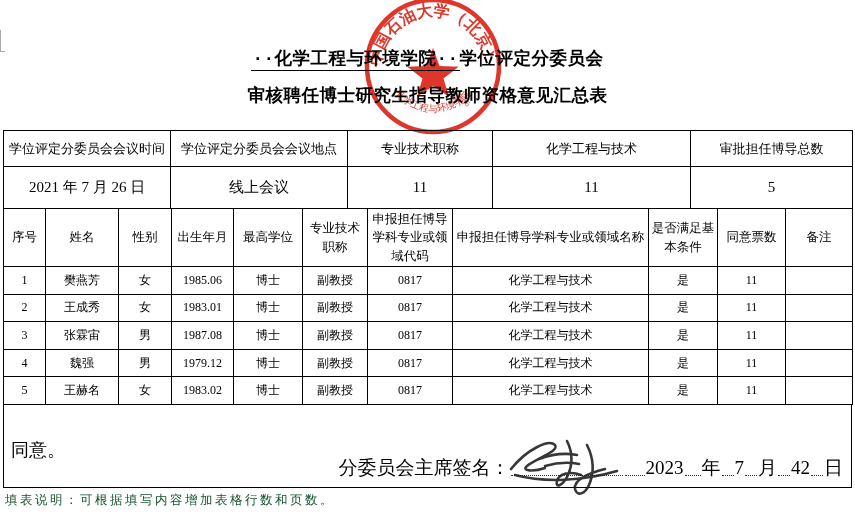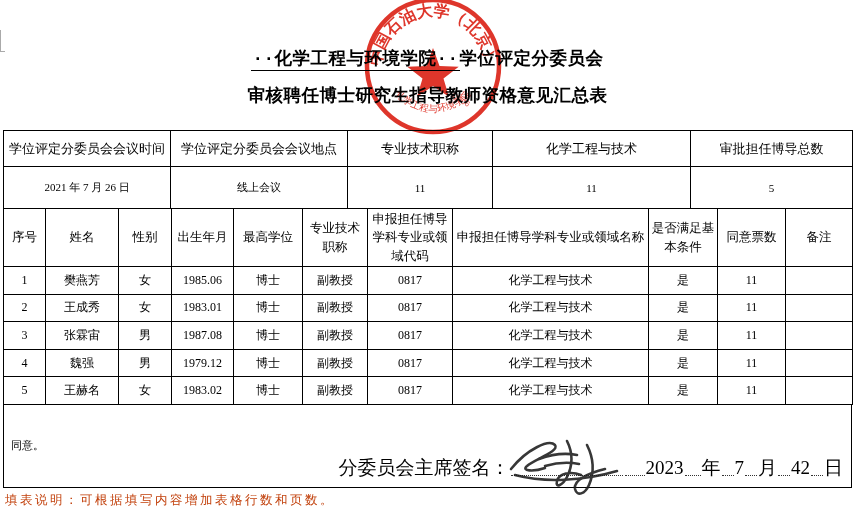--- a/index.html
+++ b/index.html
@@ -21,37 +21,37 @@
   
   .stamp { position:absolute; left:357px; top:-5px; width:152px; height:150px;
            z-index:5; mix-blend-mode:multiply; opacity:.92; pointer-events:none; }
 
   
   .sheet { position:absolute; left:3px; top:130px; width:849px; z-index:1; }
   table { border-collapse:collapse; table-layout:fixed; width:849px; }
   td,th { border:1px solid #000; text-align:center; vertical-align:middle;
           font-weight:normal; overflow:hidden; padding:1px 2px; }
   #info-table th { font-size:13px; height:36px; white-space:nowrap; }
-  #info-table td { font-size:11px; height:42px; }
+  #info-table td { font-size:15px; height:42px; }
   #main-table { margin-top:-1px; }
   #main-table th { font-size:12.5px; height:58px; line-height:1.45; }
   #main-table td { font-size:12px; height:27.6px; }
 
   .opinion-block { position:relative; width:849px; height:84px; margin-top:-1px;
                    border:1px solid #000; border-top:none; }
   .opinion-label { position:absolute; left:7px; top:5px; font-size:13px; letter-spacing:.3px; }
-  .opinion-content { position:absolute; left:7px; top:34px; font-size:11px; }
+  .opinion-content { position:absolute; left:7px; top:34px; font-size:18px; }
   .sig-row { position:absolute; right:8px; bottom:10px; display:flex; align-items:flex-end;
              font-size:19px; line-height:1; }
   .dots { display:inline-block; border-bottom:1.8px dotted #333; height:3px; margin:0 1px 1px 1px; }
   .sig-pad { position:relative; width:112px; }
   .sig-svg { position:absolute; left:-6px; bottom:-22px; overflow:visible; z-index:6; }
 
   .footnote { position:absolute; left:5px; top:492px; font-size:12.5px;
-              letter-spacing:2.5px; color:#c2410c; }
+              letter-spacing:2.5px; color:#14532d; }
 </style>
 </head>
 <body>
 
 <div class="corner-mark"></div>
 
 <div class="title-block">
   <div class="title-line1">
     <span class="underlined"><span>··</span><span>化学工程与环境学院</span><span>··</span></span><span>学位评定分委员会</span>
   </div>

